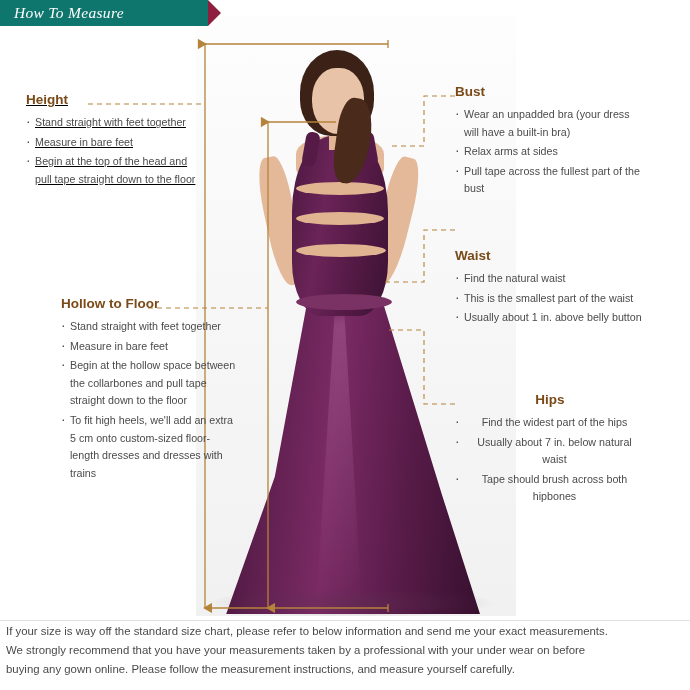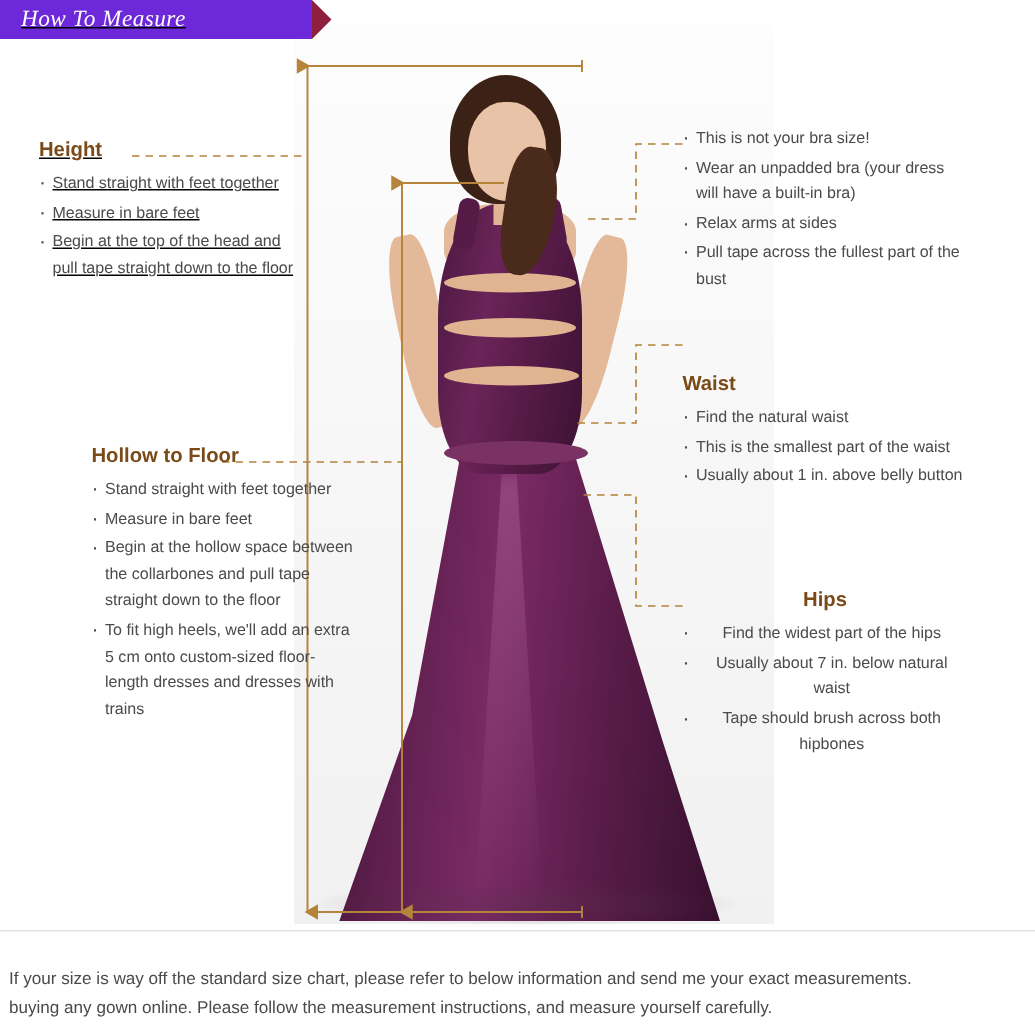--- a/index.html
+++ b/index.html
@@ -20,26 +20,25 @@
     background: #ffffff;
   }
 
   
   #title-banner {
     position: absolute;
     left: 0;
     top: 0;
     width: 208px;
     height: 26px;
-    background: #6d28d9;
+    background: #0f766e;
     display: flex;
     align-items: center;
     padding-left: 14px;
     box-sizing: border-box;
-    text-decoration: underline;
   }
   #title-banner .title-text {
     color: #ffffff;
     font-size: 15.5px;
     font-style: italic;
     letter-spacing: 0.3px;
     font-family: "Liberation Serif", serif;
   }
   #title-banner::after {
     content: "";
@@ -255,21 +254,21 @@
   #block-bust     { left: 455px; top: 84px; }
   #block-waist    { left: 455px; top: 218px; margin-top: 30px; }
   #block-hips     { left: 455px; top: 392px; text-align: center; }
 
   
   #footer {
     position: absolute;
     left: 0;
     top: 622px;
     width: 658px;
-    padding: 22px 8px 0 6px;
+    padding: 0 8px 0 6px;
     box-sizing: border-box;
   }
   #footer .line {
     font-size: 11.4px;
     line-height: 19px;
     color: #4a4a4a;
   }
   #footer-rule {
     position: absolute;
     left: 0;
@@ -352,22 +351,22 @@
     <h3>Hollow to Floor</h3>
     <ul>
       <li>Stand straight with feet together</li>
       <li>Measure in bare feet</li>
       <li>Begin at the hollow space between the collarbones and pull tape straight down to the floor</li>
       <li>To fit high heels, we'll add an extra 5 cm onto custom-sized floor-length dresses and dresses with trains</li>
     </ul>
   </div>
 
   <div class="block right" id="block-bust">
-    <ul>
-      <li>This is not your bra size!</li>
+    <h3>Bust</h3>
+    <ul>
       <li>Wear an unpadded bra (your dress will have a built-in bra)</li>
       <li>Relax arms at sides</li>
       <li>Pull tape across the fullest part of the bust</li>
     </ul>
   </div>
 
   <div class="block right" id="block-waist">
     <h3>Waist</h3>
     <ul>
       <li>Find the natural waist</li>
@@ -381,16 +380,17 @@
     <ul>
       <li>Find the widest part of the hips</li>
       <li>Usually about 7 in. below natural waist</li>
       <li>Tape should brush across both hipbones</li>
     </ul>
   </div>
 
   <div id="footer-rule"></div>
   <div id="footer">
     <div class="line">If your size is way off the standard size chart, please refer to below information and send me your exact measurements.</div>
+    <div class="line">We strongly recommend that you have your measurements taken by a professional with your under wear on before</div>
     <div class="line">buying any gown online. Please follow the measurement instructions, and measure yourself carefully.</div>
   </div>
 
 </div>
 
 </body></html>

